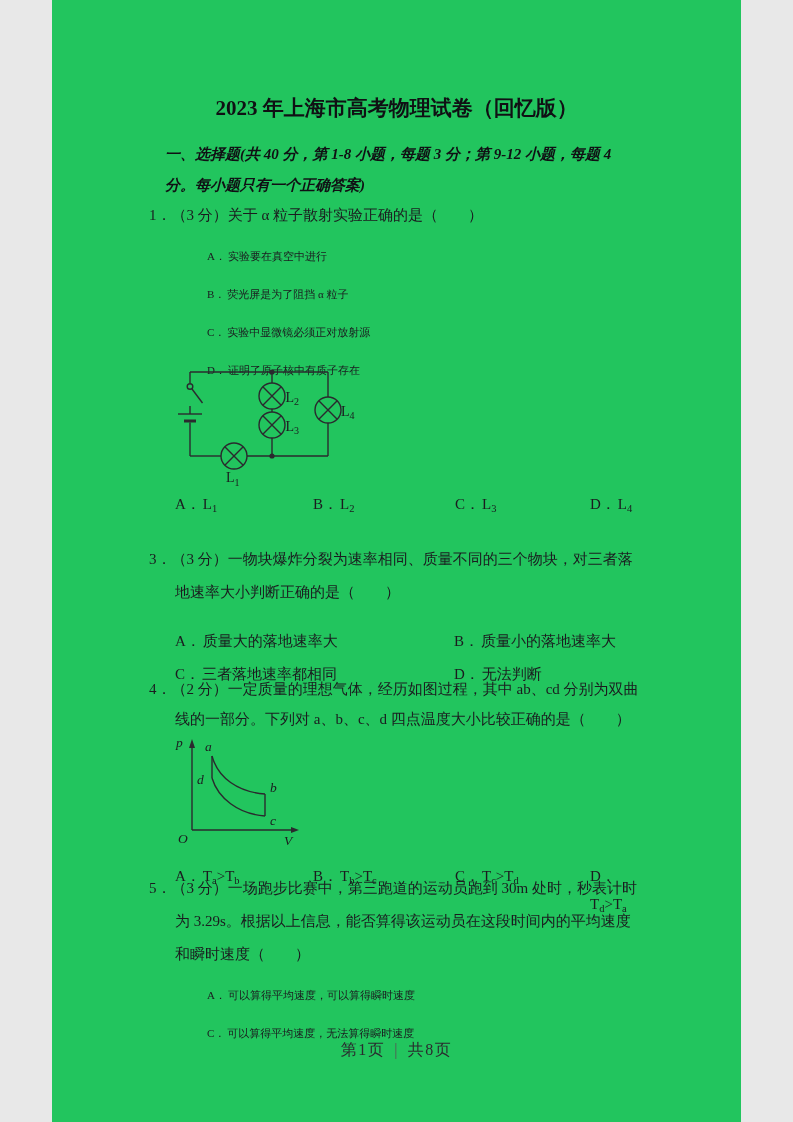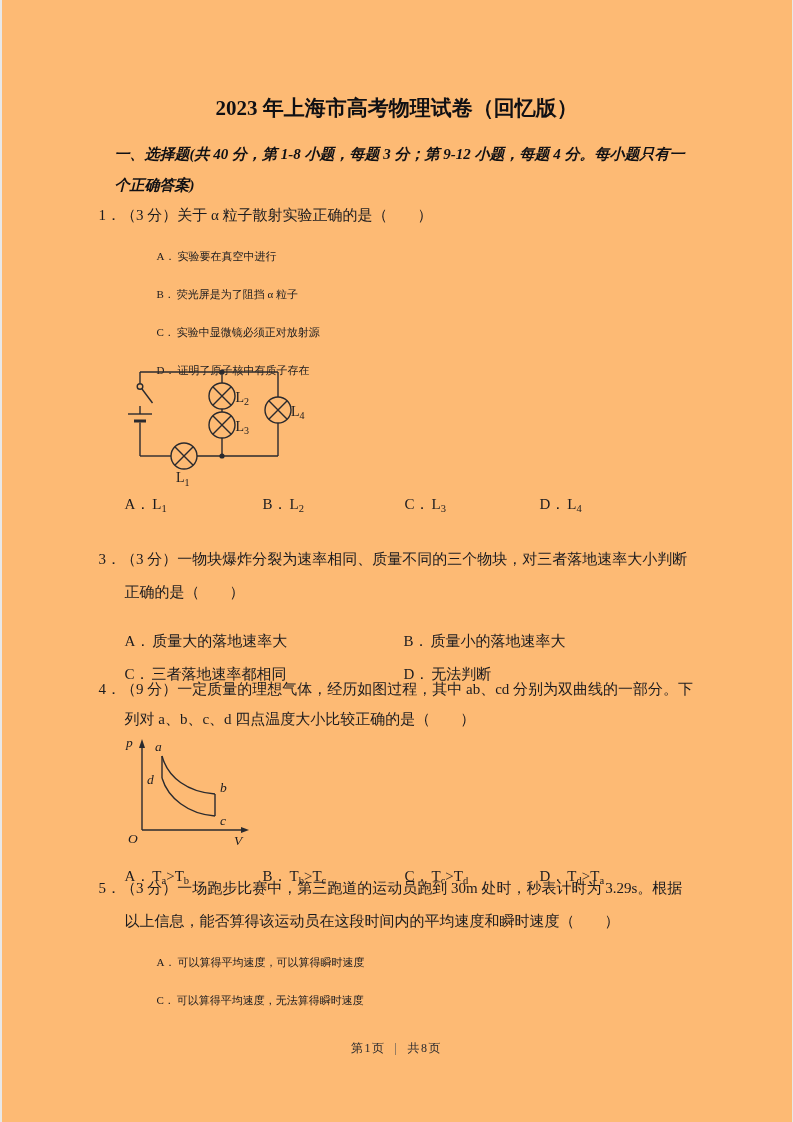--- a/index.html
+++ b/index.html
@@ -1,20 +1,20 @@
 <!DOCTYPE html>
 <html><head>
 <meta charset="utf-8">
 <style>
   html,body { margin:0; padding:0; background:#e8e8e8; }
   .page {
     position: relative;
-    width: 790px; height: 1122px;
+    width: 689px; height: 1122px;
     margin: 0 auto;
-    background: #fdba74;
+    background: #22c55e;
     font-family: "Liberation Serif", "DejaVu Serif", serif;
     color: #1b1b1f;
     overflow: hidden;
   }
   .title {
     position: absolute; top: 94px; left: 0; right: 0;
     margin: 0; text-align: center;
     font-size: 21px; font-weight: bold; color: #101014;
   }
   .section-header {
@@ -49,21 +49,21 @@
   sub { font-size: 10.5px; line-height: 0; vertical-align: -3px; }
   .figure { display: block; }
   .circuit-svg { margin: 2px 0 0 27px; }
   .pv-svg { margin: 0 0 0 22px; }
   .fig-stroke { stroke: #2a2a2e; stroke-width: 1.4; fill: none; }
   .fig-text { font-family: "Liberation Serif","DejaVu Serif",serif; font-size: 14px; fill: #1b1b1f; }
   .fig-sub { font-size: 10px; }
   .fig-italic { font-style: italic; font-size: 13.5px; }
   .footer {
     position: absolute; top: 1040px; left: 0; right: 0;
-    text-align: center; font-size: 12px; color: #2a2a2e;
+    text-align: center; font-size: 16px; color: #2a2a2e;
     letter-spacing: 1.5px;
   }
   .footer .sep { margin: 0 9px; color: #555; }
 </style>
 </head>
 <body>
 
 <div class="page">
 
   <h1 class="title">2023 年上海市高考物理试卷（回忆版）</h1>
@@ -146,21 +146,21 @@
     <p class="stem"><span class="qnum">3．</span><span>（3 分）一物块爆炸分裂为速率相同、质量不同的三个物块，对三者落地速率大小判断正确的是（　　）</span></p>
     <div class="options grid2">
       <div class="option"><span class="olabel">A．</span><span>质量大的落地速率大</span></div>
       <div class="option"><span class="olabel">B．</span><span>质量小的落地速率大</span></div>
       <div class="option"><span class="olabel">C．</span><span>三者落地速率都相同</span></div>
       <div class="option"><span class="olabel">D．</span><span>无法判断</span></div>
     </div>
   </section>
 
   <section class="question" id="q4">
-    <p class="stem"><span class="qnum">4．</span><span>（9 分）一定质量的理想气体，经历如图过程，其中 ab、cd 分别为双曲线的一部分。下列对 a、b、c、d 四点温度大小比较正确的是（　　）</span></p>
+    <p class="stem"><span class="qnum">4．</span><span>（2 分）一定质量的理想气体，经历如图过程，其中 ab、cd 分别为双曲线的一部分。下列对 a、b、c、d 四点温度大小比较正确的是（　　）</span></p>
 
     <svg class="figure pv-svg" width="135" height="112" viewBox="0 0 135 112">
       <g class="fig-stroke">
         <path d="M21 96 V13"></path>
         <path d="M21 96 H121"></path>
         <path d="M41 22 C47 44 67 58 94 60"></path>
         <path d="M41 44 C47 64 67 80 94 82"></path>
         <path d="M41 22 V44"></path>
         <path d="M94 60 V82"></path>
       </g>

